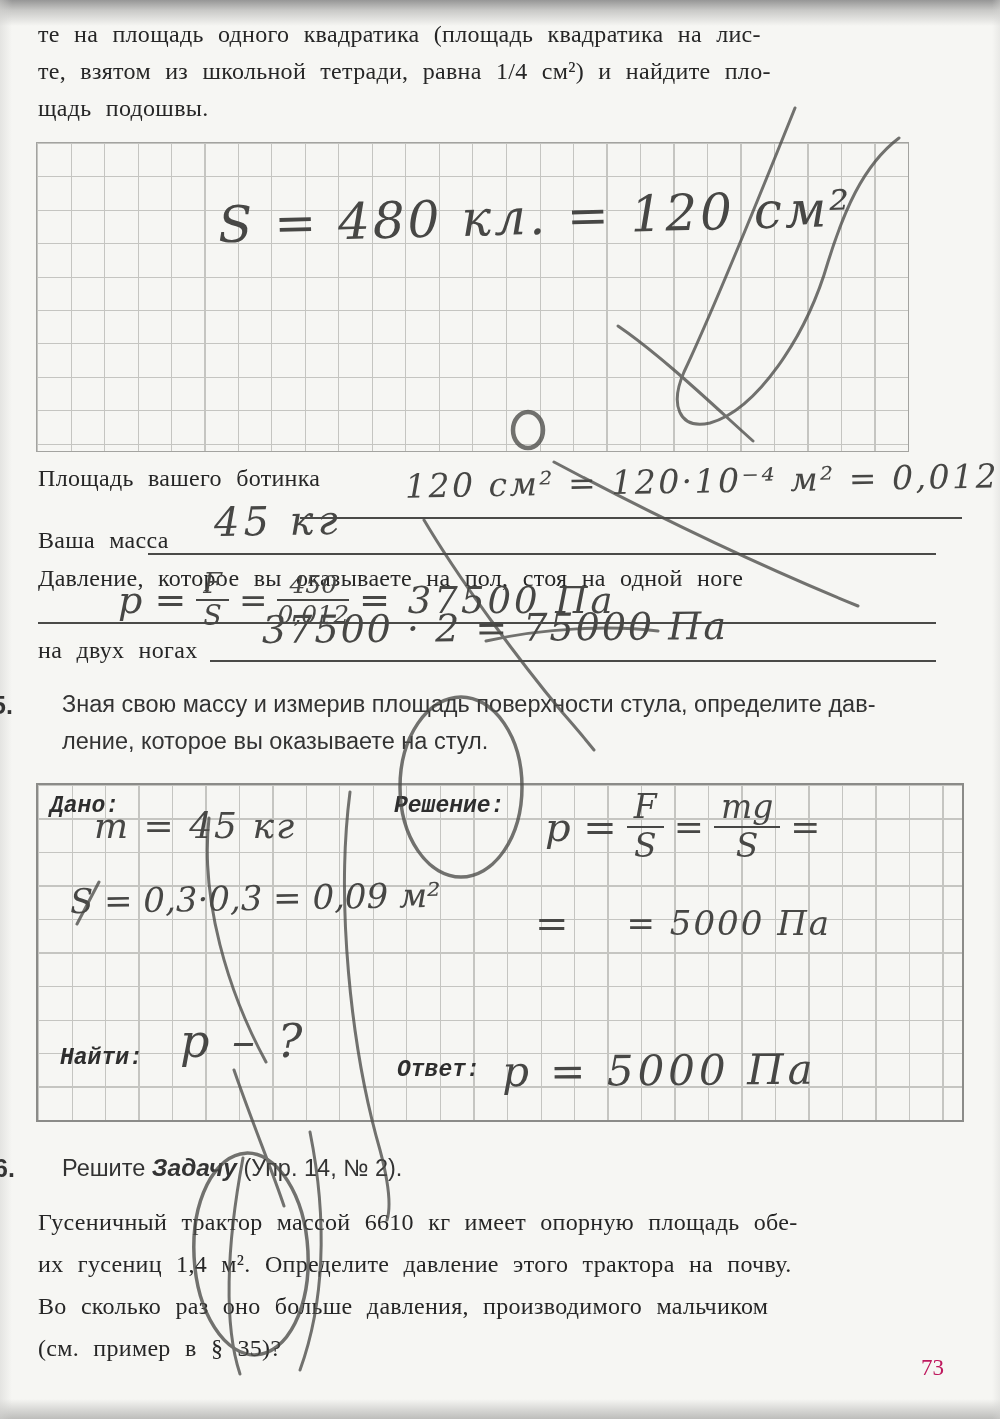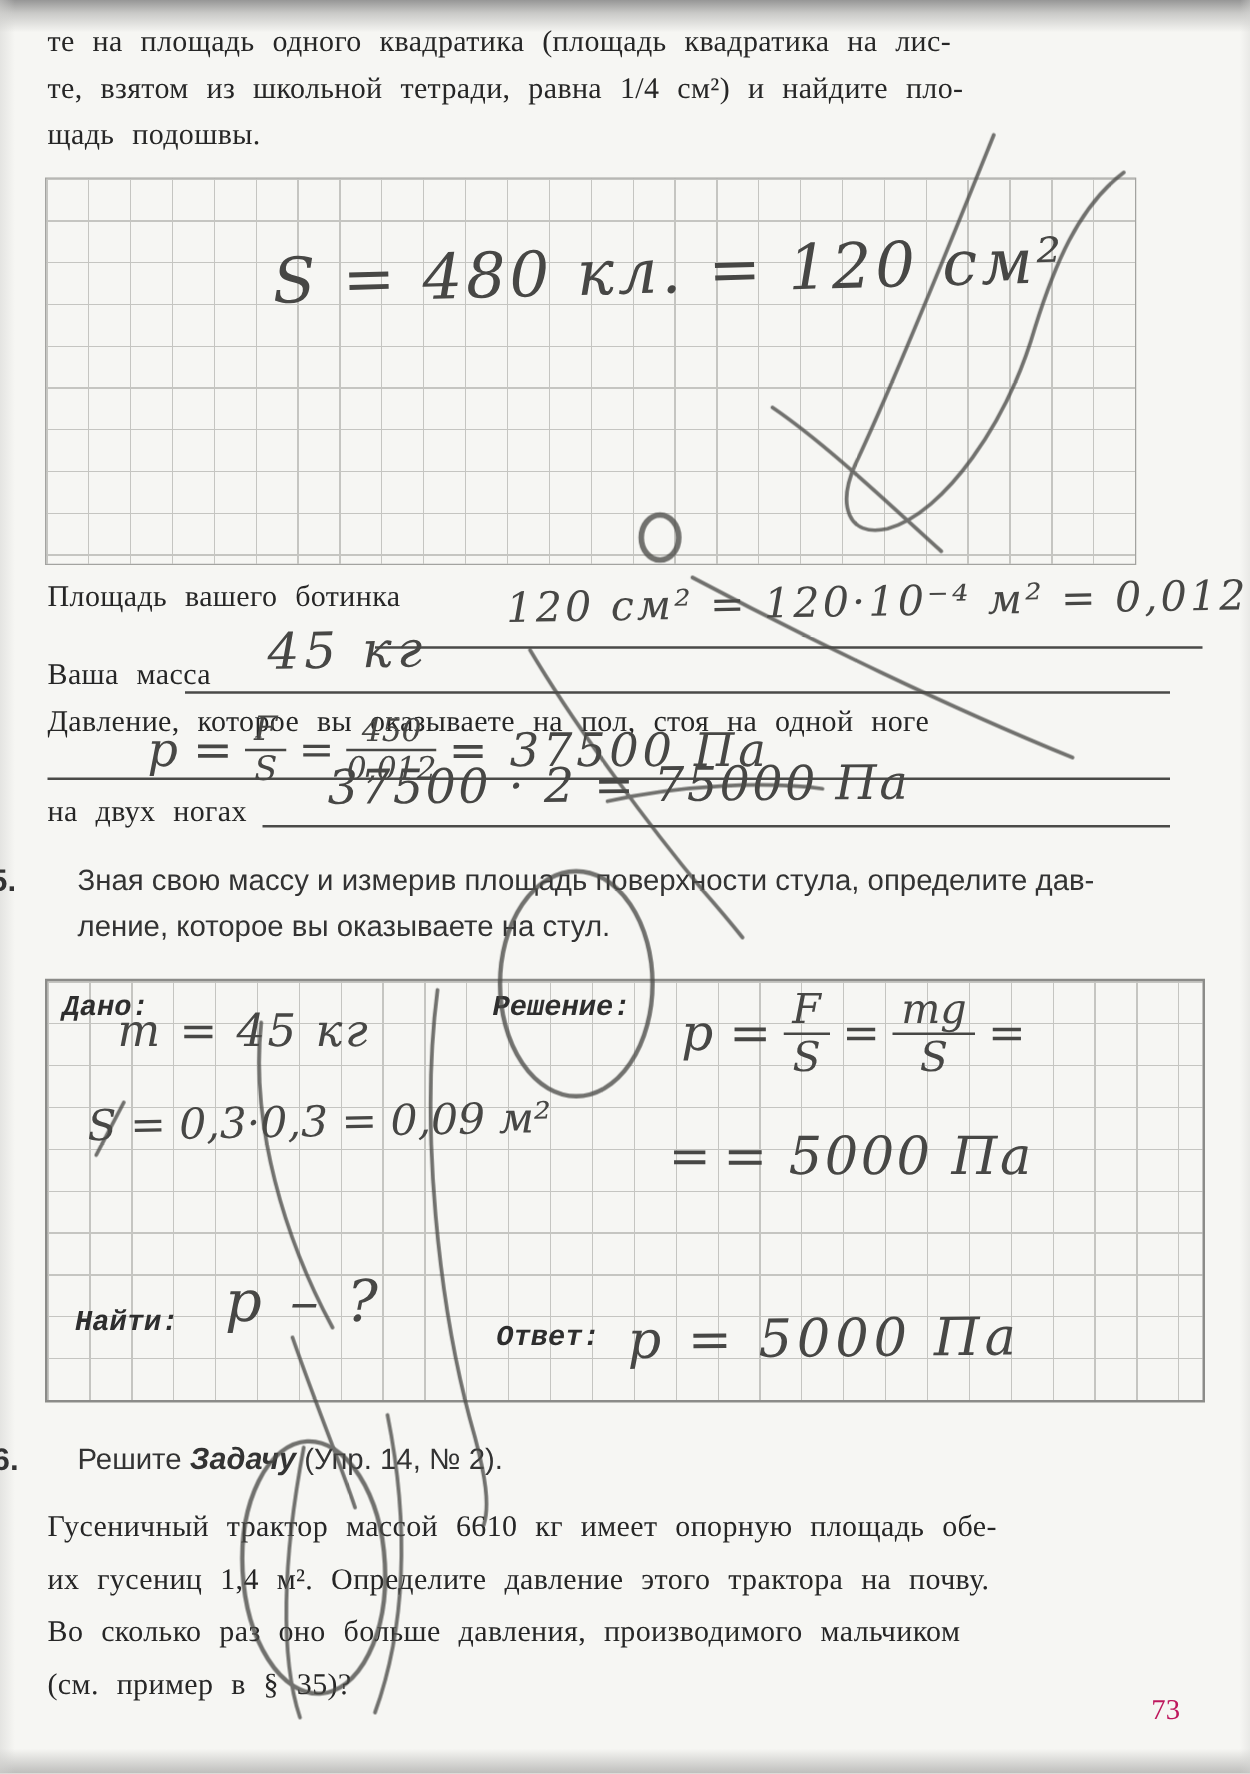--- a/index.html
+++ b/index.html
@@ -123,21 +123,21 @@
     <span style="font-size:36px;">=</span>
     <span class="frac" style="font-size:33px;">
       <span class="num">mg</span>
       <span class="den">S</span>
     </span>
     <span style="font-size:36px;">=</span>
   </div>
 
   <div class="hw hw-flex" style="left:535px;top:900px;">
     <span style="font-size:40px;">=</span>
-    <span style="font-size:42px;letter-spacing:2px;">= 5000 Па</span>
+    <span style="font-size:34px;letter-spacing:2px;margin-left:48px;">= 5000 Па</span>
   </div>
 
   <div class="hw" style="left:180px;top:1014px;font-size:46px;letter-spacing:4px;">p – ?</div>
   <div class="hw" style="left:502px;top:1046px;font-size:42px;letter-spacing:4px;transform:rotate(-0.5deg);">p = 5000 Па</div>
 
   <div class="abs sans" style="left:-6px;top:1154px;font-weight:bold;font-size:25px;">6.</div>
   <div class="abs sans" style="left:62px;top:1154px;">
     <span>Решите </span><span class="p6bold">Задачу</span><span> (Упр. 14, № 2).</span>
   </div>
   <div class="abs serif" style="left:38px;top:1201px;line-height:42px;">

